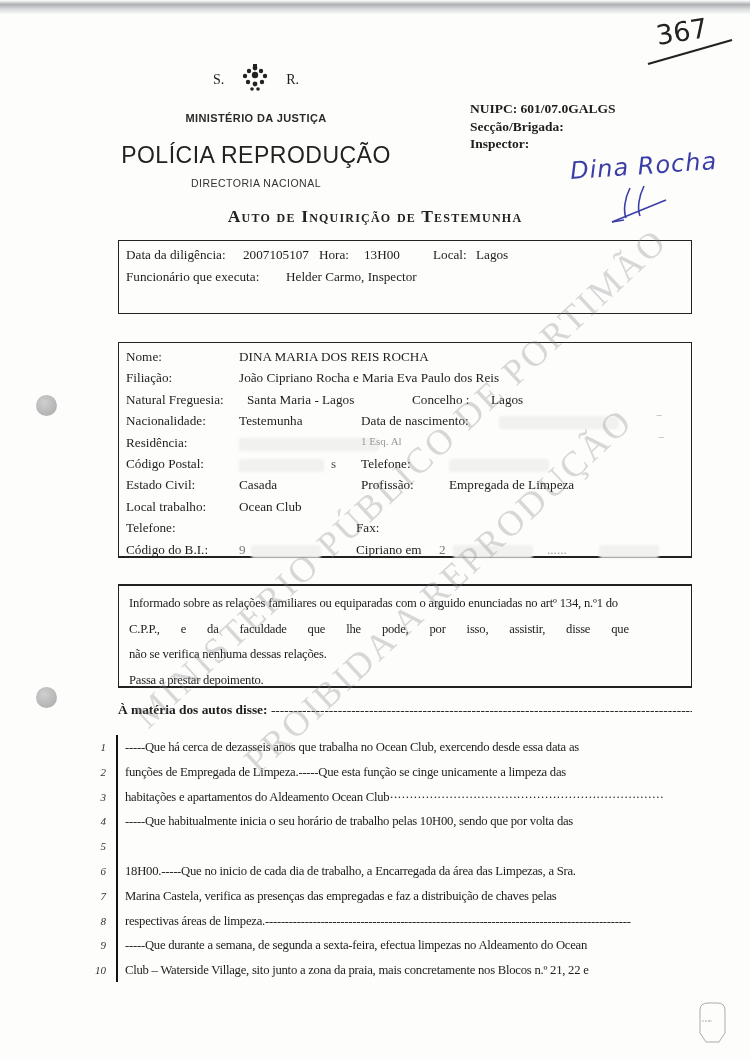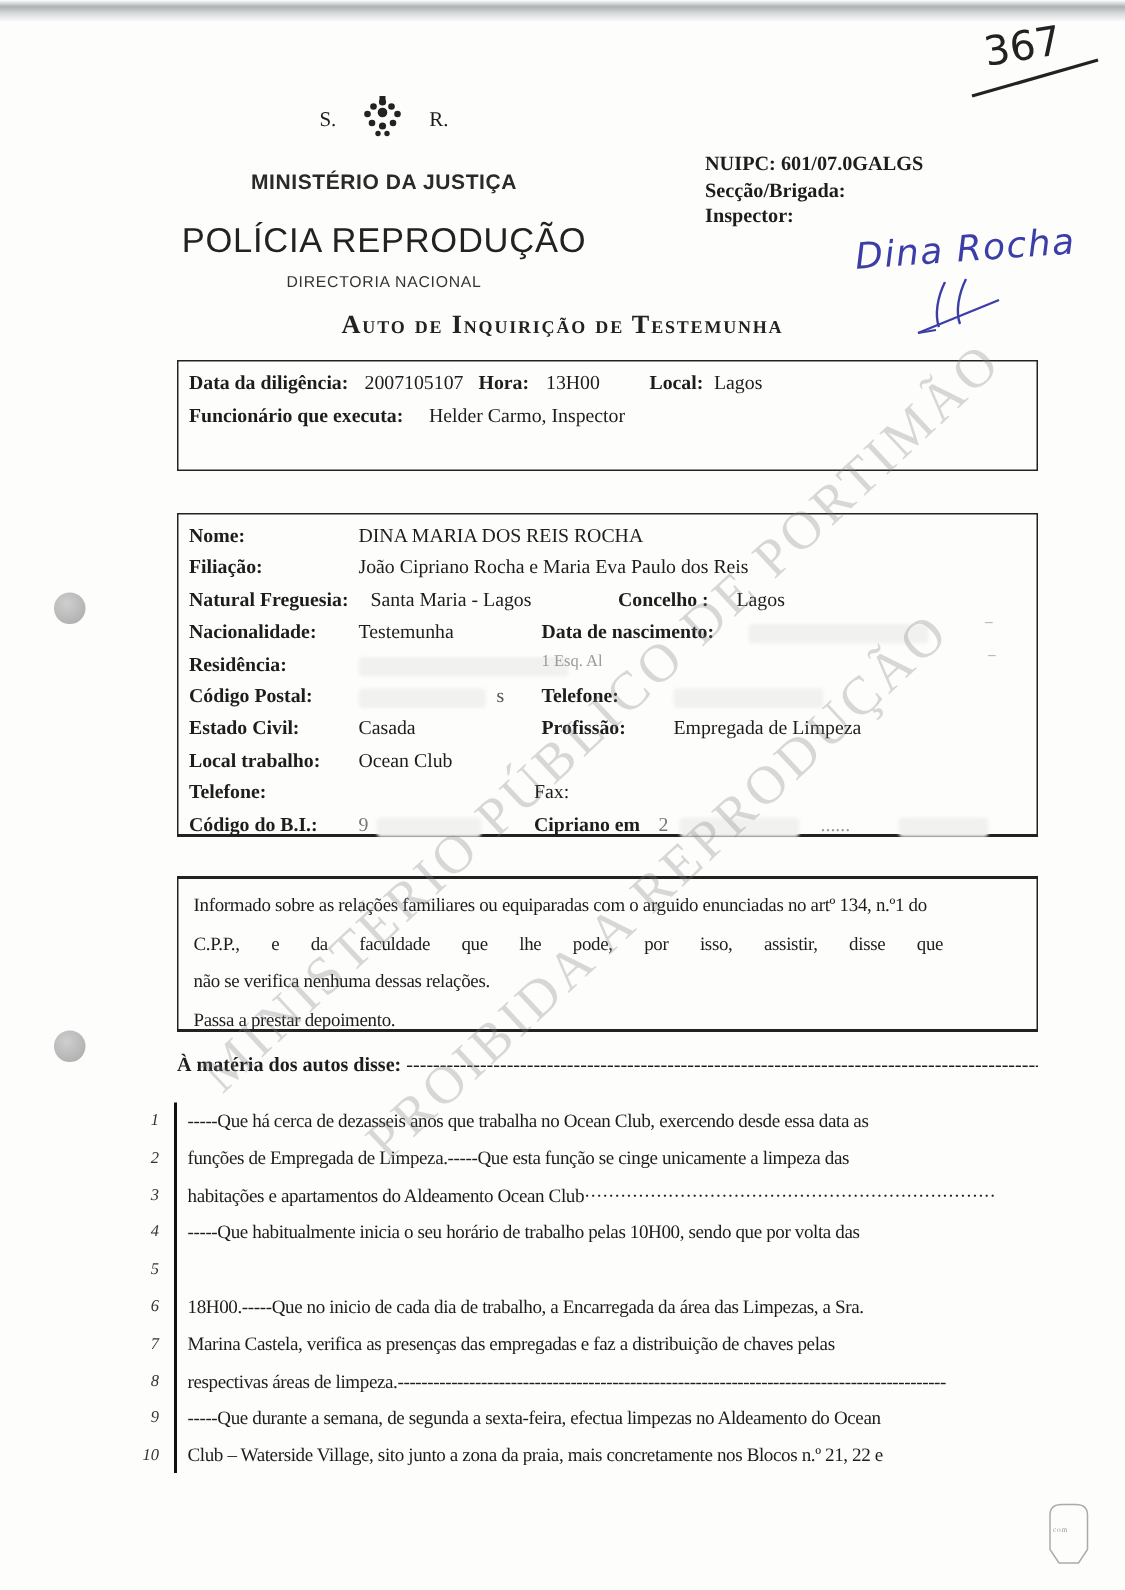--- a/index.html
+++ b/index.html
@@ -5,40 +5,40 @@
   html,body{margin:0;padding:0;background:#e8e8e8;}
   .page{position:relative;width:750px;height:1060px;background:#fdfdfb;overflow:hidden;
         font-family:"Liberation Serif",serif;color:#1d1d1d;margin:0 auto;}
   .scanband{position:absolute;left:0;top:0;width:100%;height:15px;
         background:linear-gradient(to bottom,#ffffff 0%,#aeb2b5 30%,#d8dadc 60%,#ffffff 100%);}
   
   .hdr-left{position:absolute;left:115px;top:62px;width:282px;text-align:center;}
   .emblem-row{display:flex;align-items:center;justify-content:center;gap:14px;
         font-family:"Liberation Serif",serif;font-size:14px;}
   .ministry{margin-top:14px;font-family:"Liberation Sans",sans-serif;font-weight:bold;
-        font-size:14px;letter-spacing:.4px;color:#2a2a2a;}
+        font-size:11px;letter-spacing:.4px;color:#2a2a2a;}
   .org{margin-top:18px;font-family:"Liberation Sans",sans-serif;font-size:23px;
         font-weight:500;letter-spacing:.5px;color:#222;}
   .orgsub{margin-top:8px;font-family:"Liberation Sans",sans-serif;font-size:10.5px;
         letter-spacing:.5px;color:#333;}
   .hdr-right{position:absolute;left:470px;top:100px;font-size:13.5px;font-weight:bold;line-height:17.5px;}
   .signature{position:absolute;left:570px;top:152px;color:#3c3ea8;font-size:24px;
         font-style:italic;font-family:"DejaVu Sans",sans-serif;transform:rotate(-4deg);letter-spacing:1px;}
   .folio{position:absolute;left:656px;top:16px;font-size:27px;font-family:"DejaVu Sans",sans-serif;
         transform:rotate(-9deg);color:#222;}
   .doc-title{position:absolute;left:0;top:206px;width:100%;text-align:center;font-weight:bold;
         font-size:17.5px;font-variant:small-caps;letter-spacing:1.2px;color:#222;}
   
   .box{position:absolute;left:118px;width:574px;border:1.5px solid #222;box-sizing:border-box;background:transparent;}
   .box1{top:240px;height:74px;}
   .box2{top:342px;height:216px;border-bottom-width:2.5px;}
   .box3{top:584px;height:104px;border-top-width:2px;border-bottom-width:2.5px;padding:5px 10px;}
   .frow{position:relative;height:22px;font-size:13.2px;}
   .box2 .frow{height:21.4px;}
-  .lbl{position:absolute;font-weight:bold;white-space:nowrap;}
+  .lbl{position:absolute;font-weight:normal;white-space:nowrap;}
   .val{position:absolute;white-space:nowrap;}
   .frag{position:absolute;white-space:nowrap;color:#9a9a9a;}
   .redact{position:absolute;height:13px;top:3px;background:#f1f1ef;border-radius:3px;filter:blur(1px);}
   .box1 .pad, .box2 .pad{position:relative;padding-top:6px;}
   .notice-line{font-size:12.6px;line-height:25.5px;letter-spacing:-.2px;white-space:nowrap;overflow:hidden;}
   .notice-wide{word-spacing:18px;}
   .materia{position:absolute;left:118px;top:702px;width:574px;font-size:13.4px;font-weight:bold;
         white-space:nowrap;overflow:hidden;}
   
   .t-rule{position:absolute;left:116px;top:735px;width:2px;height:247px;background:#111;}

